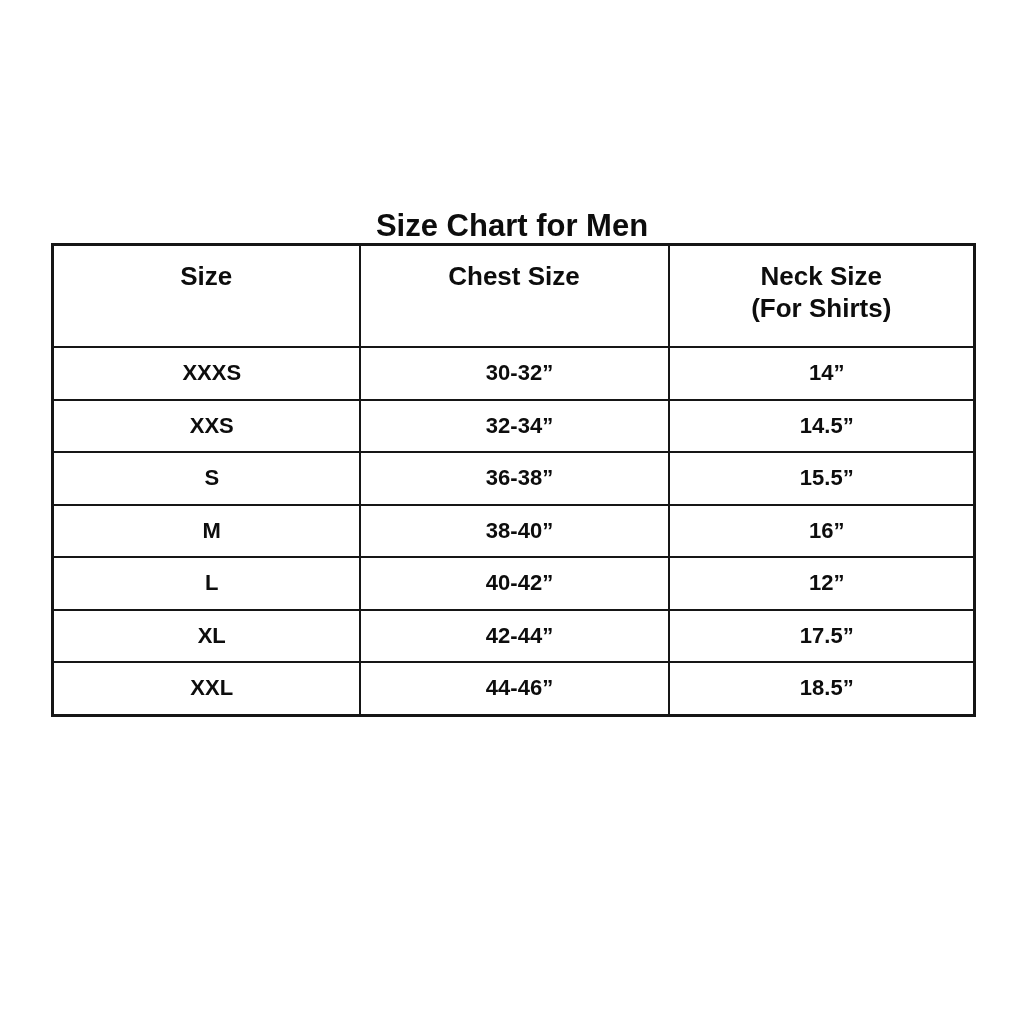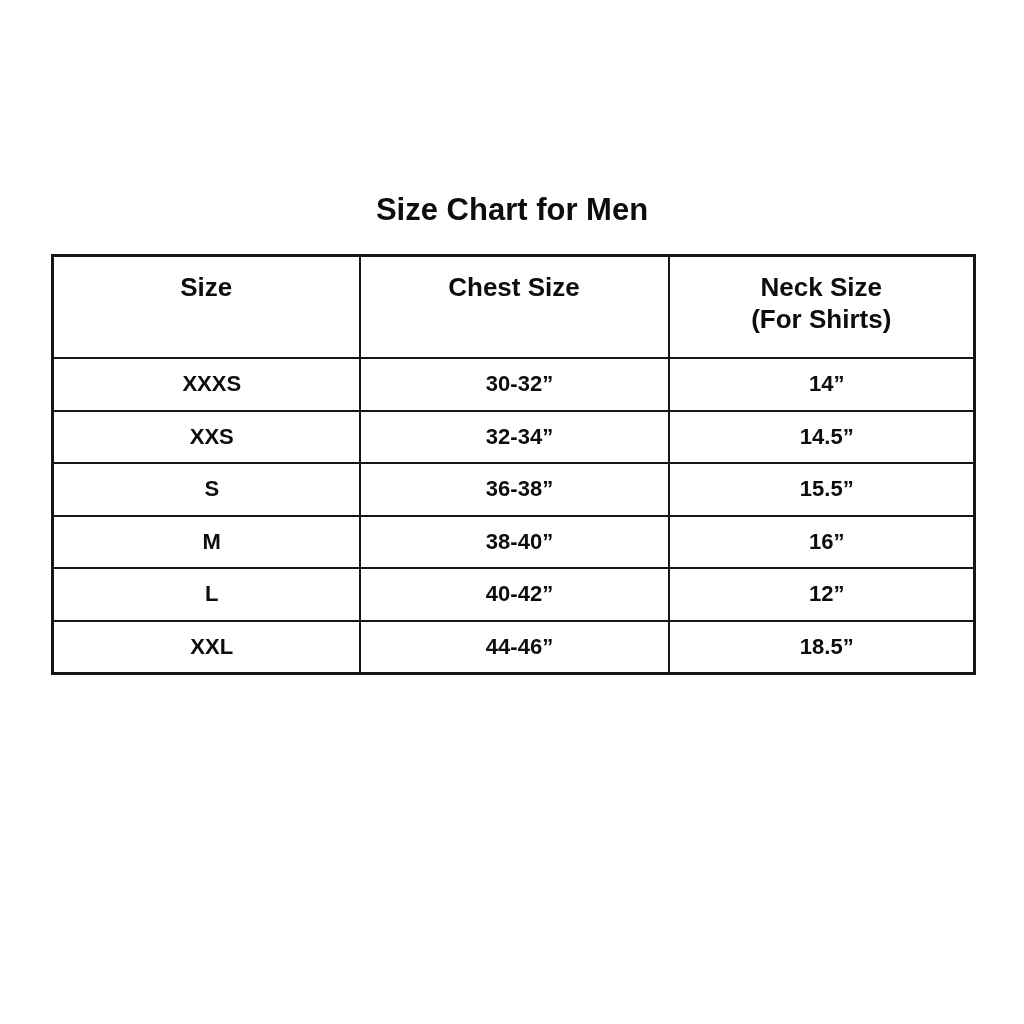--- a/index.html
+++ b/index.html
@@ -10,32 +10,32 @@
     width: 1024px;
     height: 1024px;
     background: #ffffff;
     font-family: "Liberation Sans", sans-serif;
     color: #0d0d0d;
     position: relative;
     overflow: hidden;
   }
   .chart-title {
     position: absolute;
-    top: 171px;
+    top: 187px;
     left: 0;
     width: 100%;
     text-align: center;
     font-size: 31px;
     font-weight: bold;
     color: #0d0d0d;
   }
   table.size-chart {
     position: absolute;
     left: 51px;
-    top: 254px;
+    top: 243px;
     width: 922px;
     border-collapse: collapse;
     table-layout: fixed;
     border: 3px solid #161616;
     background: #ffffff;
   }
   table.size-chart th,
   table.size-chart td {
     border: 2px solid #161616;
     text-align: center;
@@ -102,18 +102,23 @@
       <td>M</td>
       <td>38-40”</td>
       <td>16”</td>
     </tr>
     <tr>
       <td>L</td>
       <td>40-42”</td>
       <td>12”</td>
     </tr>
     <tr>
+      <td>XL</td>
+      <td>42-44”</td>
+      <td>17.5”</td>
+    </tr>
+    <tr>
       <td>XXL</td>
       <td>44-46”</td>
       <td>18.5”</td>
     </tr>
   </tbody>
 </table>
 
 </body></html>

